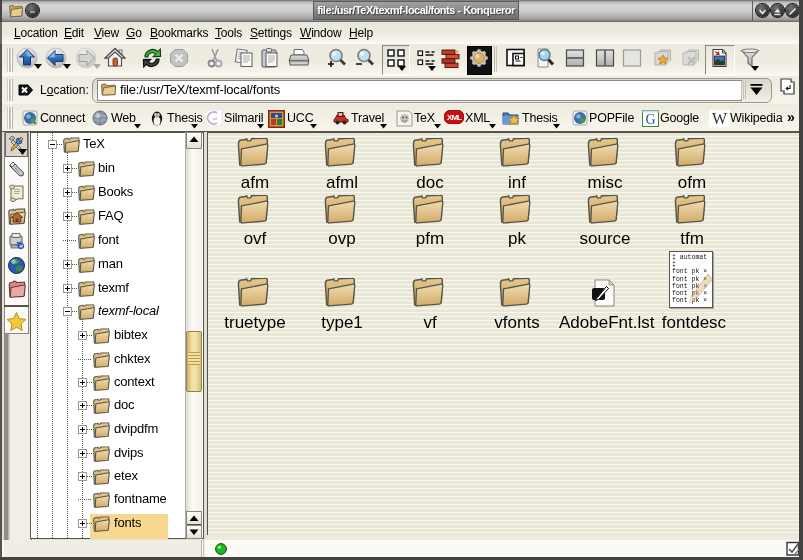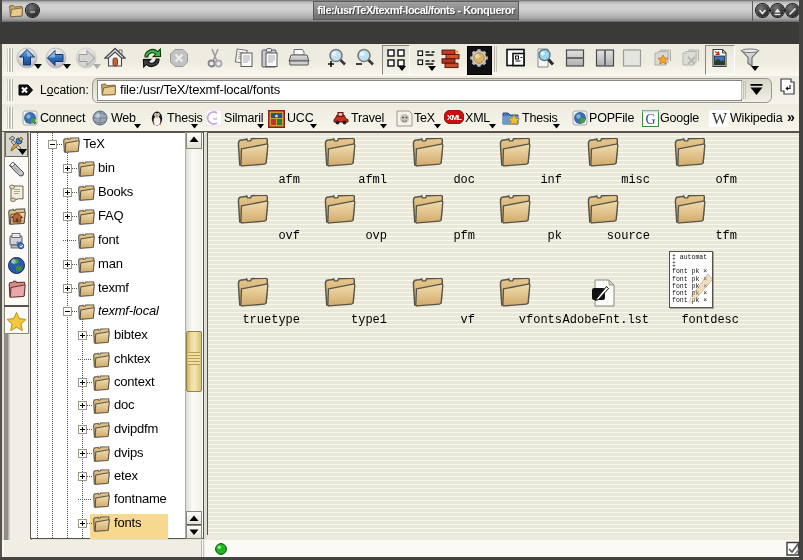--- a/index.html
+++ b/index.html
@@ -46,21 +46,21 @@
  border:1px solid #55534b;border-right:1px solid #55534b;box-sizing:border-box;}
 .mainpanel{position:absolute;left:205px;top:0;width:594px;height:403px;box-sizing:border-box;
  border-top:1px solid #55534b;border-left:1px solid #55534b;
  background:repeating-linear-gradient(#e8e7d8 0 2.6px,#f9f8ef 2.6px 4px);}
 .dotv{position:absolute;width:1px;background:repeating-linear-gradient(180deg,#555 0 1px,rgba(0,0,0,0) 1px 2px);}
 .doth{position:absolute;height:1px;background:repeating-linear-gradient(90deg,#555 0 1px,rgba(0,0,0,0) 1px 2px);}
 .exp{position:absolute;width:9px;height:9px;border:1px solid #9a988c;background:#fff;box-sizing:border-box;}
 .exp:before{content:"";position:absolute;left:1px;top:3px;width:5px;height:1px;background:#000;}
 .exp.plus:after{content:"";position:absolute;left:3px;top:1px;width:1px;height:5px;background:#000;}
 .trow{position:absolute;font-size:13px;letter-spacing:-0.2px;color:#000;}
-.flabel{position:absolute;font-family:Liberation Mono, monospace;font-size:12px;color:#000;text-align:right;width:90px;}
+.flabel{position:absolute;font-family:Liberation Sans, sans-serif;font-size:17px;color:#000;text-align:center;width:90px;}
 
 .statusbar{position:absolute;left:0;top:540px;width:803px;height:20px;background:#fbfaf4;
  border-left:2px solid #55534f;box-sizing:border-box;font-size:12px;}
 .winbottom{position:absolute;left:0;top:557px;width:803px;height:3px;background:#434341;}
 .winright{position:absolute;left:799px;top:0;width:4px;height:560px;background:#434341;}
 .ti{position:absolute;top:3px;}
 .bi{position:absolute;top:6px;}
 .bt{position:absolute;top:7px;font-size:12.5px;letter-spacing:-0.2px;margin-left:-3px;}
 .bm{position:absolute;top:20px;width:7px;height:5px;}
 </style>
@@ -88,20 +88,31 @@
       <svg width="13" height="13">
           <path d="M6.5 3.5 L9.5 7.5 L3.5 7.5 Z" fill="#e8e8e8"></path>
           <path d="M3.5 9.5 L9.5 9.5" stroke="#e8e8e8" stroke-width="1.4"></path>
         </svg>
     </div>
     <div class="tbtn" style="left:784px">
       <svg width="13" height="13">
           <path d="M3.5 9.5 L9.5 3.5" stroke="#e8e8e8" stroke-width="1.6" fill="none"></path>
         </svg>
     </div>
+  </div>
+  <div class="menubar">
+    <span style="left:12px"><u>L</u>ocation</span>
+    <span style="left:62px"><u>E</u>dit</span>
+    <span style="left:92px"><u>V</u>iew</span>
+    <span style="left:124px"><u>G</u>o</span>
+    <span style="left:148px"><u>B</u>ookmarks</span>
+    <span style="left:213px"><u>T</u>ools</span>
+    <span style="left:248px"><u>S</u>ettings</span>
+    <span style="left:298px"><u>W</u>indow</span>
+    <span style="left:347px"><u>H</u>elp</span>
   </div>
   <div class="toolbar" id="toolbar">
     <div class="grip" style="left:5px;top:4px;height:24px"></div>
     <svg class="abs" style="left:0;top:0;width:0;height:0">
         <defs>
       <linearGradient id="gblue" x1="0" y1="0" x2="0" y2="1">
         <stop offset="0" stop-color="#7db6e8"></stop>
             <stop offset=".5" stop-color="#2f6eb8"></stop>
             <stop offset="1" stop-color="#1a4a90"></stop>
       </linearGradient>

